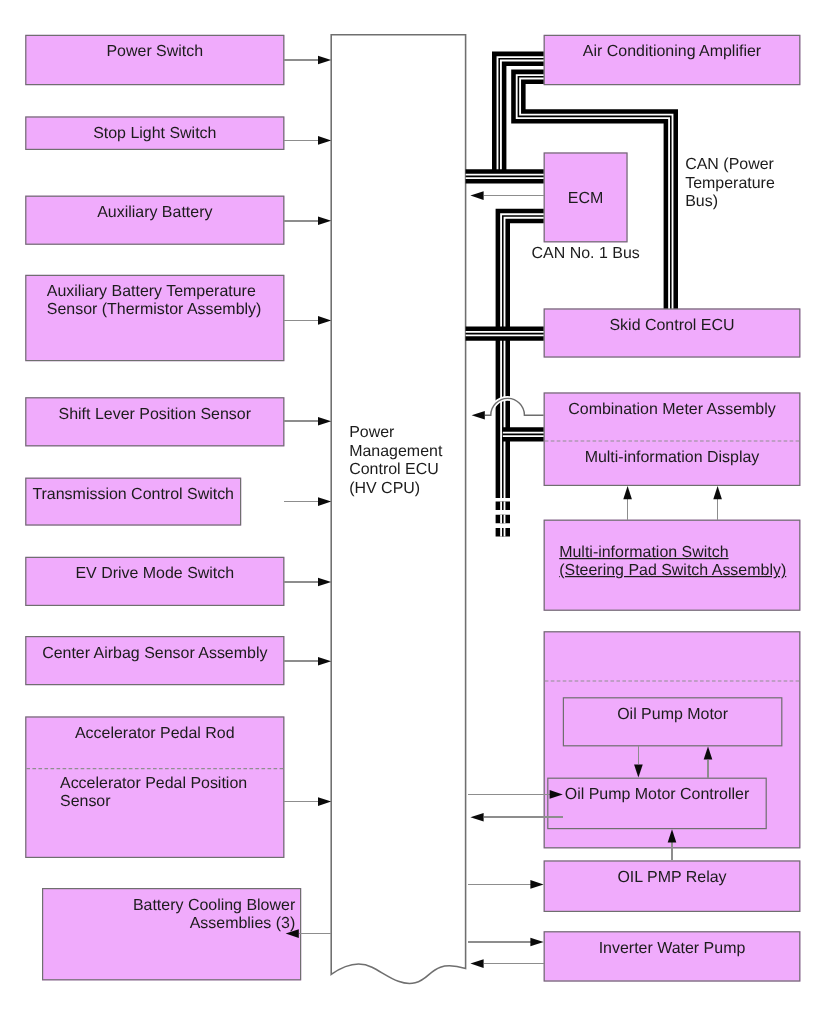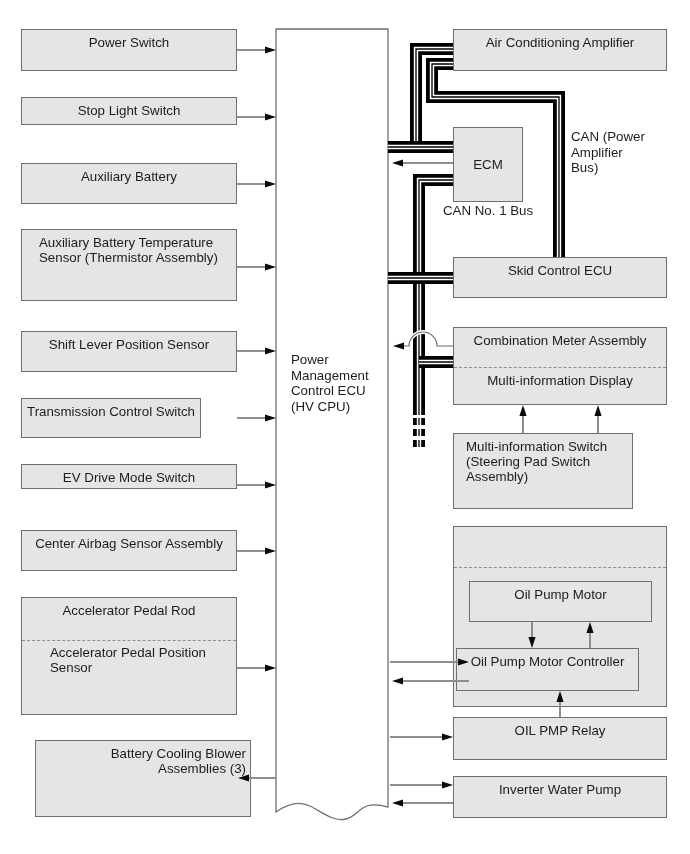--- a/index.html
+++ b/index.html
@@ -2,21 +2,21 @@
 <html><head>
 <meta charset="utf-8">
 <style>
   html,body{margin:0;padding:0;background:#fff;}
   #canvas{
     position:relative;width:690px;height:854px;background:#fff;
     font-family:"Liberation Sans","DejaVu Sans",sans-serif;
     color:#1c1c1c;overflow:hidden;
   }
   .box{
-    position:absolute;background:#e5e5e5;border:1px solid #6f6f6f;
+    position:absolute;background:#f0abfc;border:1px solid #6f6f6f;
     box-sizing:border-box;font-size:13.3px;line-height:15px;
   }
   .lbl{white-space:pre-line;}
   .t-center{text-align:center;padding-top:5px;}
   .t-left{text-align:left;}
   .divider{position:absolute;left:0;right:0;border-top:1px dashed #8f8f8f;height:0;}
   .free-label{position:absolute;font-size:13.3px;line-height:15.5px;white-space:pre-line;}
   #svg-layer{position:absolute;left:0;top:0;z-index:5;pointer-events:none;}
   .boxes{position:absolute;left:0;top:0;z-index:1;}
   .over{z-index:6;}
@@ -48,21 +48,21 @@
     <div class="box t-left" style="left:21px;top:229px;width:216px;height:72px;padding:5px 4px 0 17px;">
       <div class="lbl">Auxiliary Battery Temperature
 Sensor (Thermistor Assembly)</div>
     </div>
     <div class="box t-center" style="left:21px;top:331px;width:216px;height:41px;">
       <div class="lbl">Shift Lever Position Sensor</div>
     </div>
     <div class="box t-center" style="left:21px;top:398px;width:180px;height:40px;">
       <div class="lbl">Transmission Control Switch</div>
     </div>
-    <div class="box t-center" style="left:21px;top:464px;width:216px;height:25px;">
+    <div class="box t-center" style="left:21px;top:464px;width:216px;height:41px;">
       <div class="lbl">EV Drive Mode Switch</div>
     </div>
     <div class="box t-center" style="left:21px;top:530px;width:216px;height:41px;">
       <div class="lbl">Center Airbag Sensor Assembly</div>
     </div>
 
     <div class="box" style="left:21px;top:597px;width:216px;height:118px;">
       <div class="t-center lbl">Accelerator Pedal Rod</div>
       <div class="divider" style="top:42px;"></div>
       <div class="lbl" style="position:absolute;left:28px;top:47px;">Accelerator Pedal Position
@@ -81,21 +81,21 @@
     </div>
     <div class="box t-center" style="left:453px;top:257px;width:214px;height:41px;">
       <div class="lbl">Skid Control ECU</div>
     </div>
 
     <div class="box" style="left:453px;top:327px;width:214px;height:78px;">
       <div class="t-center lbl">Combination Meter Assembly</div>
       <div class="divider" style="top:39px;"></div>
       <div class="lbl" style="position:absolute;left:0;right:0;top:45px;text-align:center;">Multi-information Display</div>
     </div>
-    <div class="box t-left" style="left:453px;top:433px;width:180px;height:76px;padding:5px 4px 0 12px;">
+    <div class="box t-left" style="left:453px;top:433px;width:214px;height:76px;padding:18px 4px 0 12px;text-decoration:underline;">
       <div class="lbl">Multi-information Switch
 (Steering Pad Switch Assembly)</div>
     </div>
 
     <div class="box" style="left:453px;top:526px;width:214px;height:181px;">
       <div class="divider" style="top:40px;"></div>
     </div>
     <div class="box t-center" style="left:469px;top:581px;width:183px;height:41px;">
       <div class="lbl">Oil Pump Motor</div>
     </div>
@@ -212,16 +212,16 @@
       <polygon class="ah" points="560,691 556.4,702 563.6,702"></polygon>
     </g>
   </svg>
 
   <div class="free-label over" style="left:291px;top:352px;width:95px;">Power
 Management
 Control ECU
 (HV CPU)</div>
   <div class="free-label over" style="left:443px;top:203px;width:110px;">CAN No. 1 Bus</div>
   <div class="free-label over" style="left:571px;top:129px;width:100px;">CAN (Power
-Amplifier
+Temperature
 Bus)</div>
 
 </div>
 
 </body></html>

